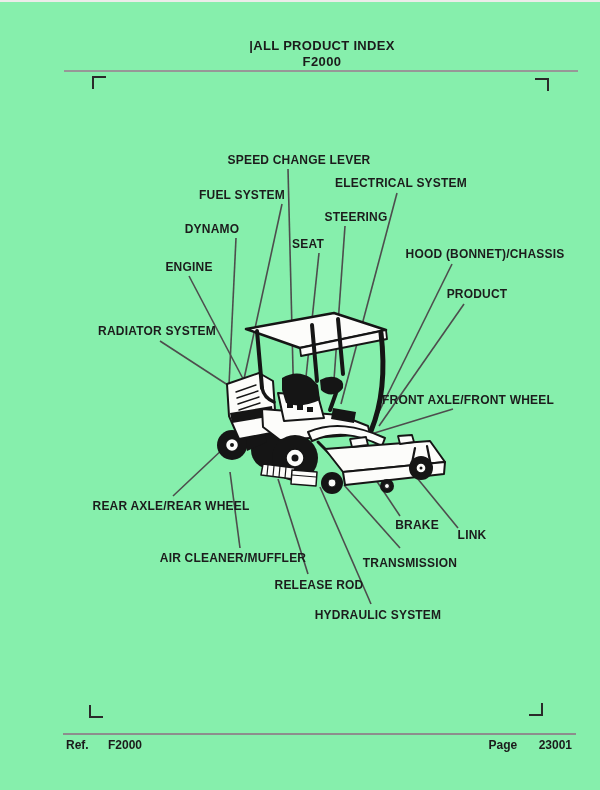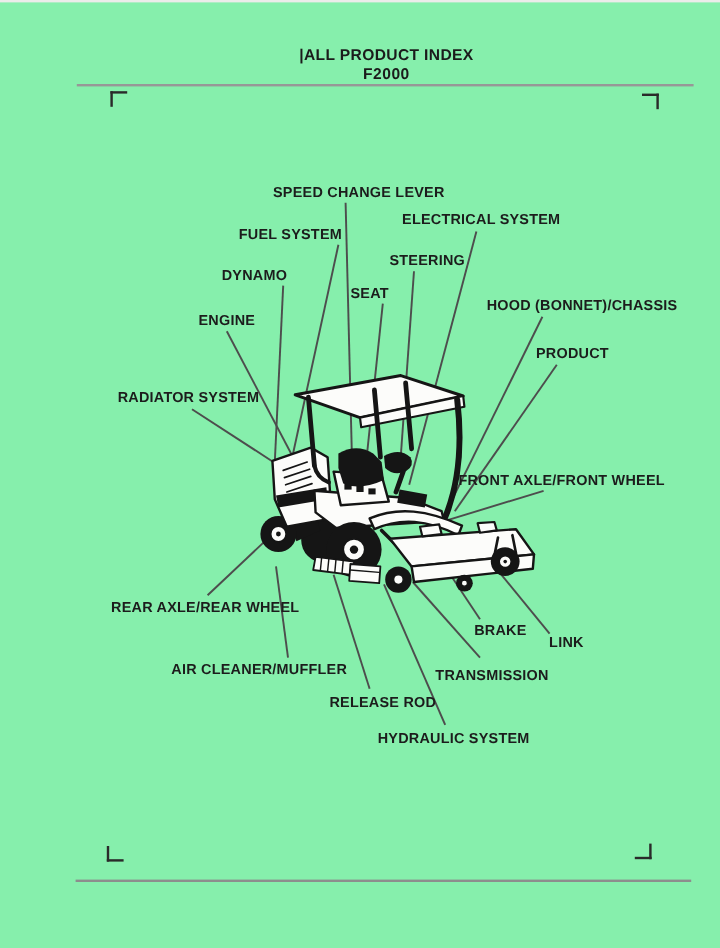--- a/index.html
+++ b/index.html
@@ -158,24 +158,34 @@
         <div class="part-label" style="left: 212px; top: 227px;">DYNAMO</div>
         <div class="part-label" style="left: 308px; top: 242px;">SEAT</div>
         <div class="part-label" style="left: 463px; top: 252px; padding-left: 44px;">HOOD (BONNET)/CHASSIS</div>
         <div class="part-label" style="left: 189px; top: 265px;">ENGINE</div>
         <div class="part-label" style="left: 477px; top: 292px;">PRODUCT</div>
         <div class="part-label" style="left: 157px; top: 329px;">RADIATOR SYSTEM</div>
         <div class="part-label" style="left: 468px; top: 398px;">FRONT AXLE/FRONT WHEEL</div>
         <div class="part-label" style="left: 171px; top: 504px;">REAR AXLE/REAR WHEEL</div>
         <div class="part-label" style="left: 417px; top: 523px;">BRAKE</div>
         <div class="part-label" style="left: 472px; top: 533px;">LINK</div>
-        <div class="part-label" style="left: 216px; top: 556px;">AIR CLEANER/MUFFLER</div>
+        <div class="part-label" style="left: 233px; top: 556px;">AIR CLEANER/MUFFLER</div>
         <div class="part-label" style="left: 410px; top: 561px;">TRANSMISSION</div>
         <div class="part-label" style="left: 319px; top: 583px;">RELEASE ROD</div>
         <div class="part-label" style="left: 378px; top: 613px;">HYDRAULIC SYSTEM</div>
       </div>
   </div>
 
 
   <div class="rule bottom"></div>
 
+  <div class="footer-row">
+    <div class="footer-left">
+      <span>Ref.</span>
+      <span class="val">F2000</span>
+    </div>
+    <div class="footer-right">
+      <span>Page</span>
+      <span class="val">23001</span>
+    </div>
+  </div>
 
 </div>
 
 </body></html>

